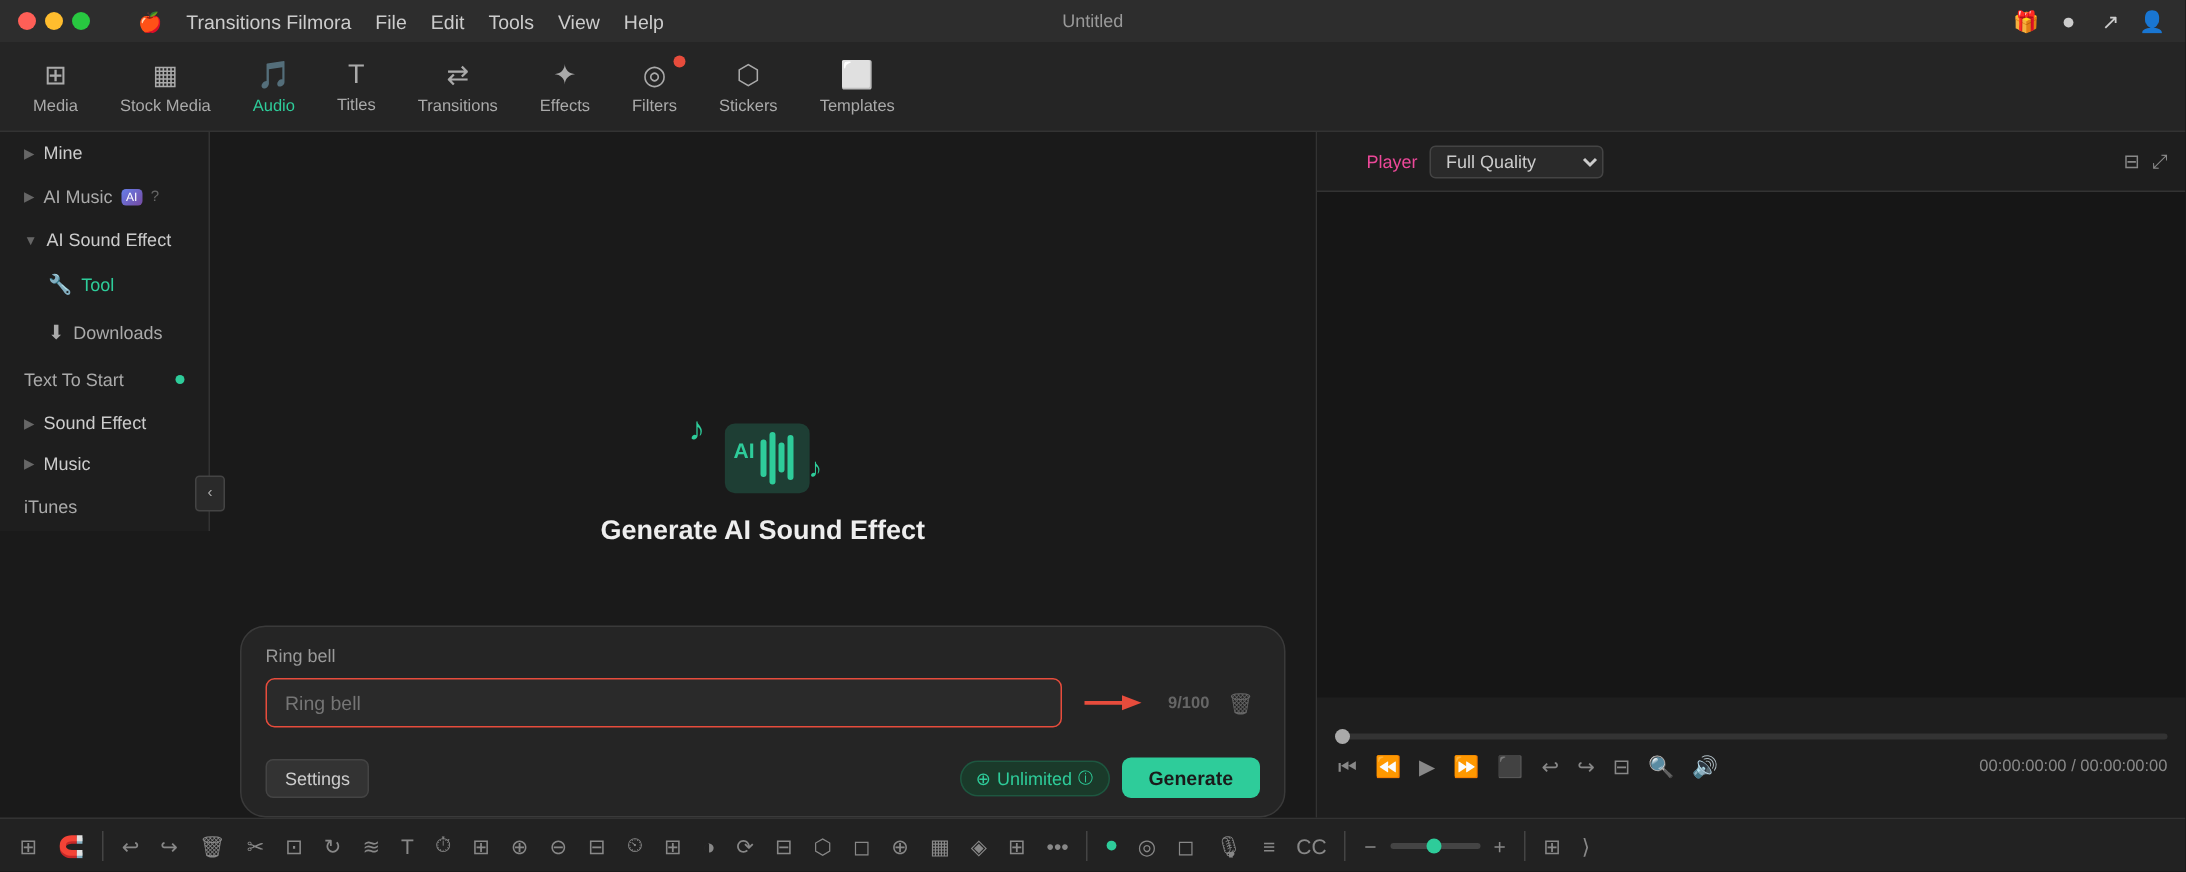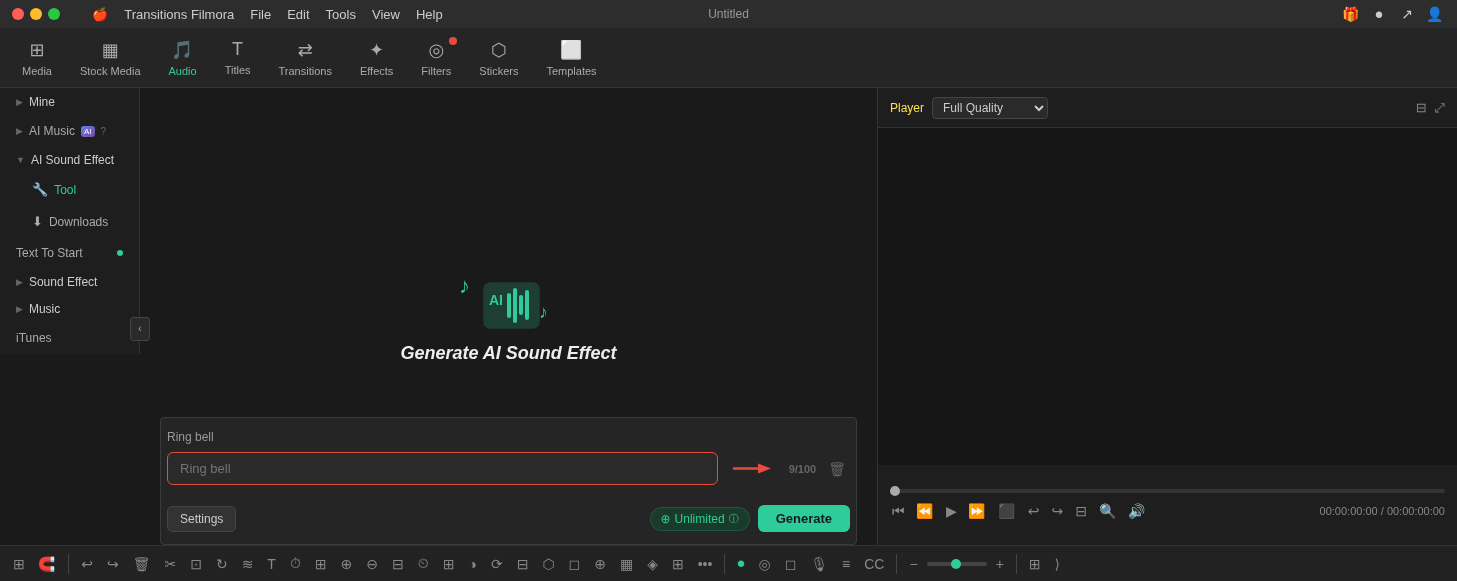--- a/index.html
+++ b/index.html
@@ -177,35 +177,34 @@
       align-items: center;
       justify-content: center;
       padding: 20px;
     }
 
     .generate-title {
       font-size: 18px;
       font-weight: 600;
       color: #eee;
       margin-bottom: 6px;
-      font-style: italic;
     }
 
     .generate-subtitle {
       font-size: 13px;
       color: #888;
       margin-bottom: 20px;
     }
 
     
     .input-area {
       width: calc(100% - 40px);
       background: #252525;
-      border-radius: 4px;
-      padding: 12px 6px;
+      border-radius: 17px;
+      padding: 12px 16px;
       border: 1px solid #3a3a3a;
       position: absolute;
       bottom: 0;
       left: 20px;
       right: 20px;
     }
 
     .input-label {
       font-size: 12px;
       color: #999;
@@ -304,21 +303,22 @@
       height: 40px;
       display: flex;
       align-items: center;
       padding: 0 12px;
       border-bottom: 1px solid #333;
       gap: 8px;
     }
 
     .player-label {
       font-size: 12px;
-      color: #fde047;
+      color: #ec4899;
+      margin-left: 21px;
     }
 
     .quality-select {
       background: #2a2a2a;
       border: 1px solid #444;
       color: #ccc;
       font-size: 12px;
       padding: 2px 6px;
       border-radius: 4px;
     }

